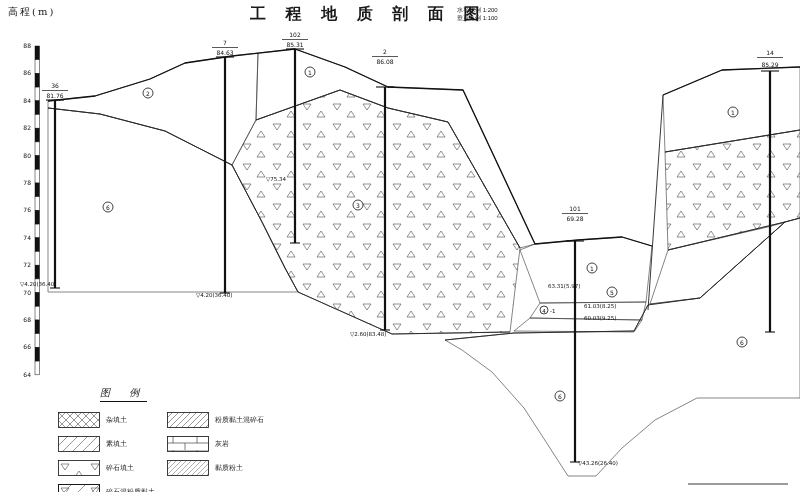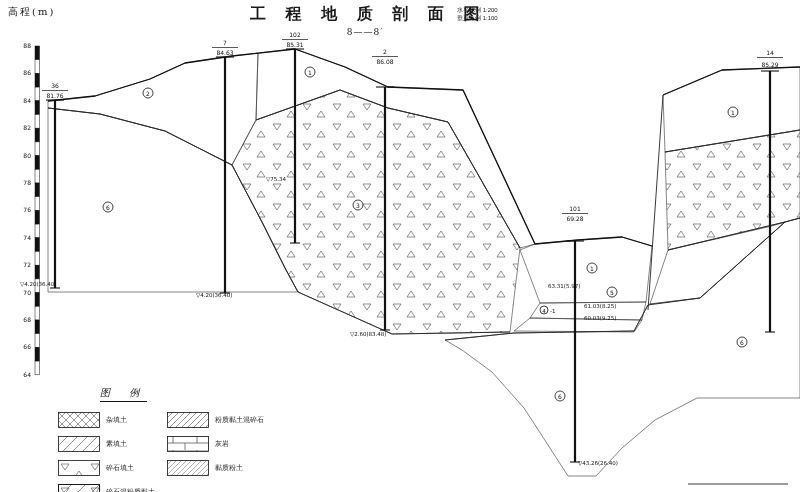--- a/index.html
+++ b/index.html
@@ -37,21 +37,20 @@
 </style>
 </head>
 <body>
 
 <div id="stage">
 
   <div class="elev-label">高程(m)</div>
 
   <div class="title">
     <div class="main">工 程 地 质 剖 面 图</div>
-    <div class="sub">8——8′</div>
   </div>
 
   <div class="scales">
     <div>水平比例 1:200</div>
     <div>垂直比例 1:100</div>
   </div>
 
   <svg id="drawing" width="800" height="492" viewBox="0 0 800 492">
     <defs>
       <pattern id="pcross" width="8" height="8" patternUnits="userSpaceOnUse">

